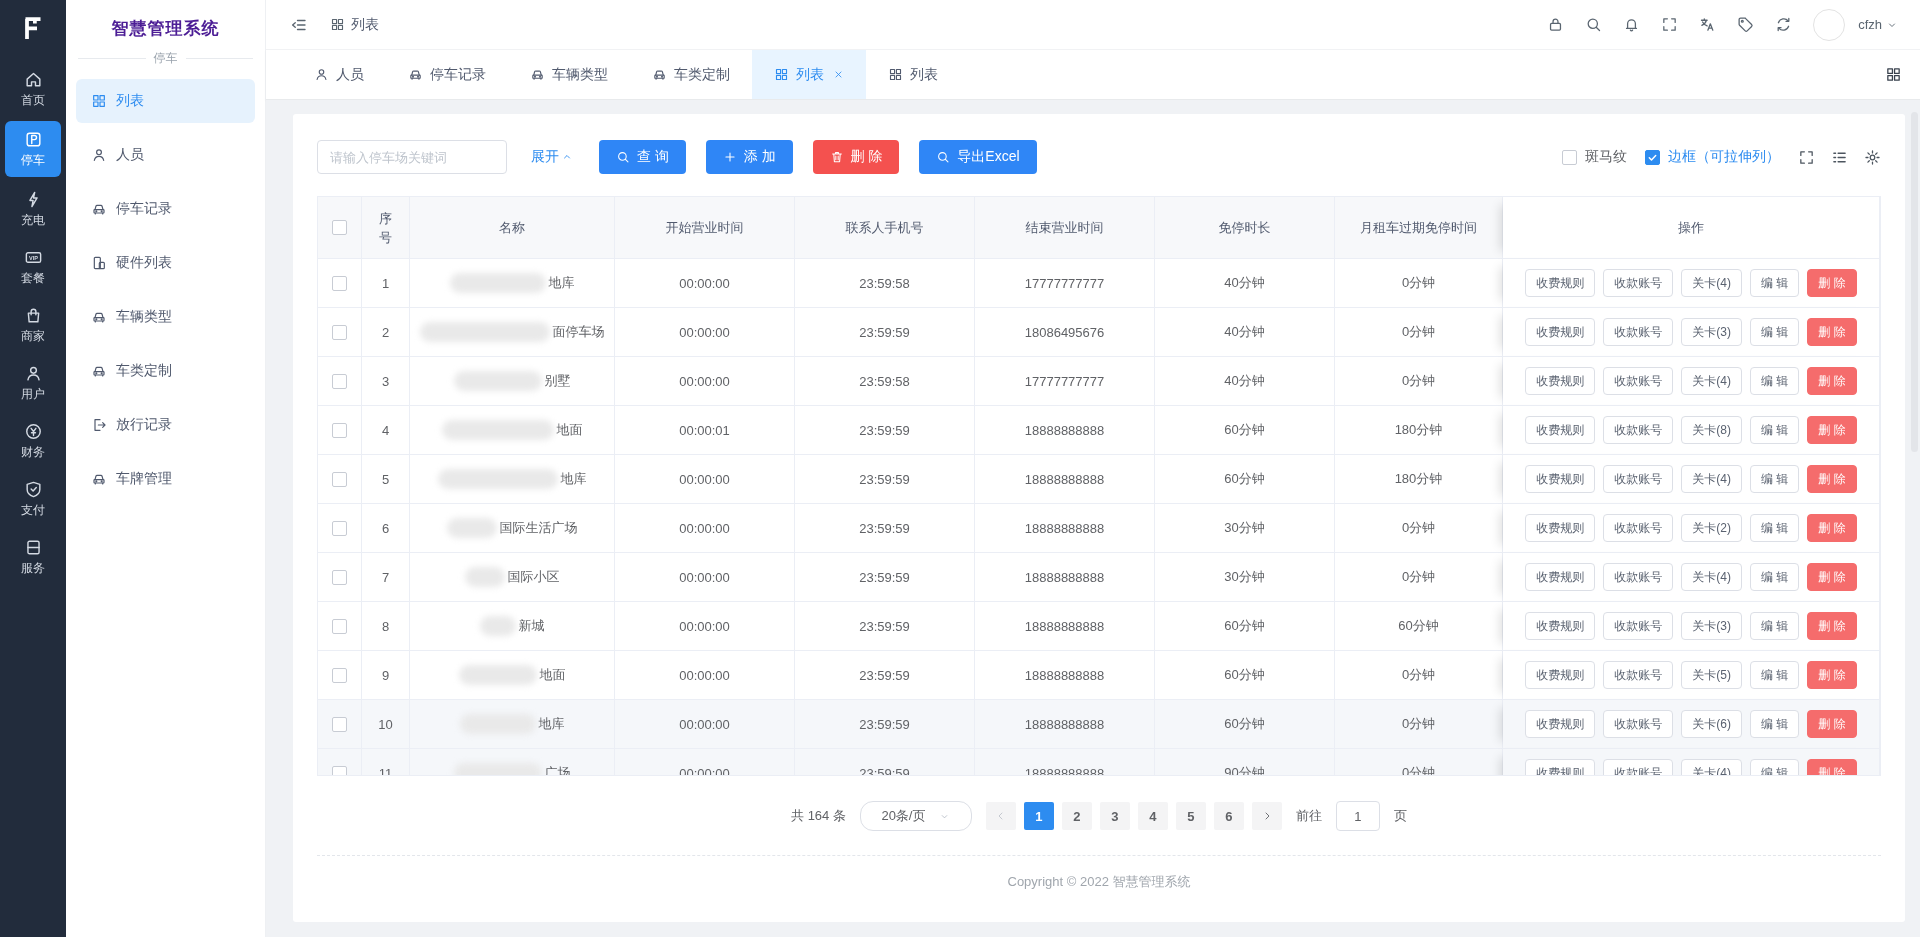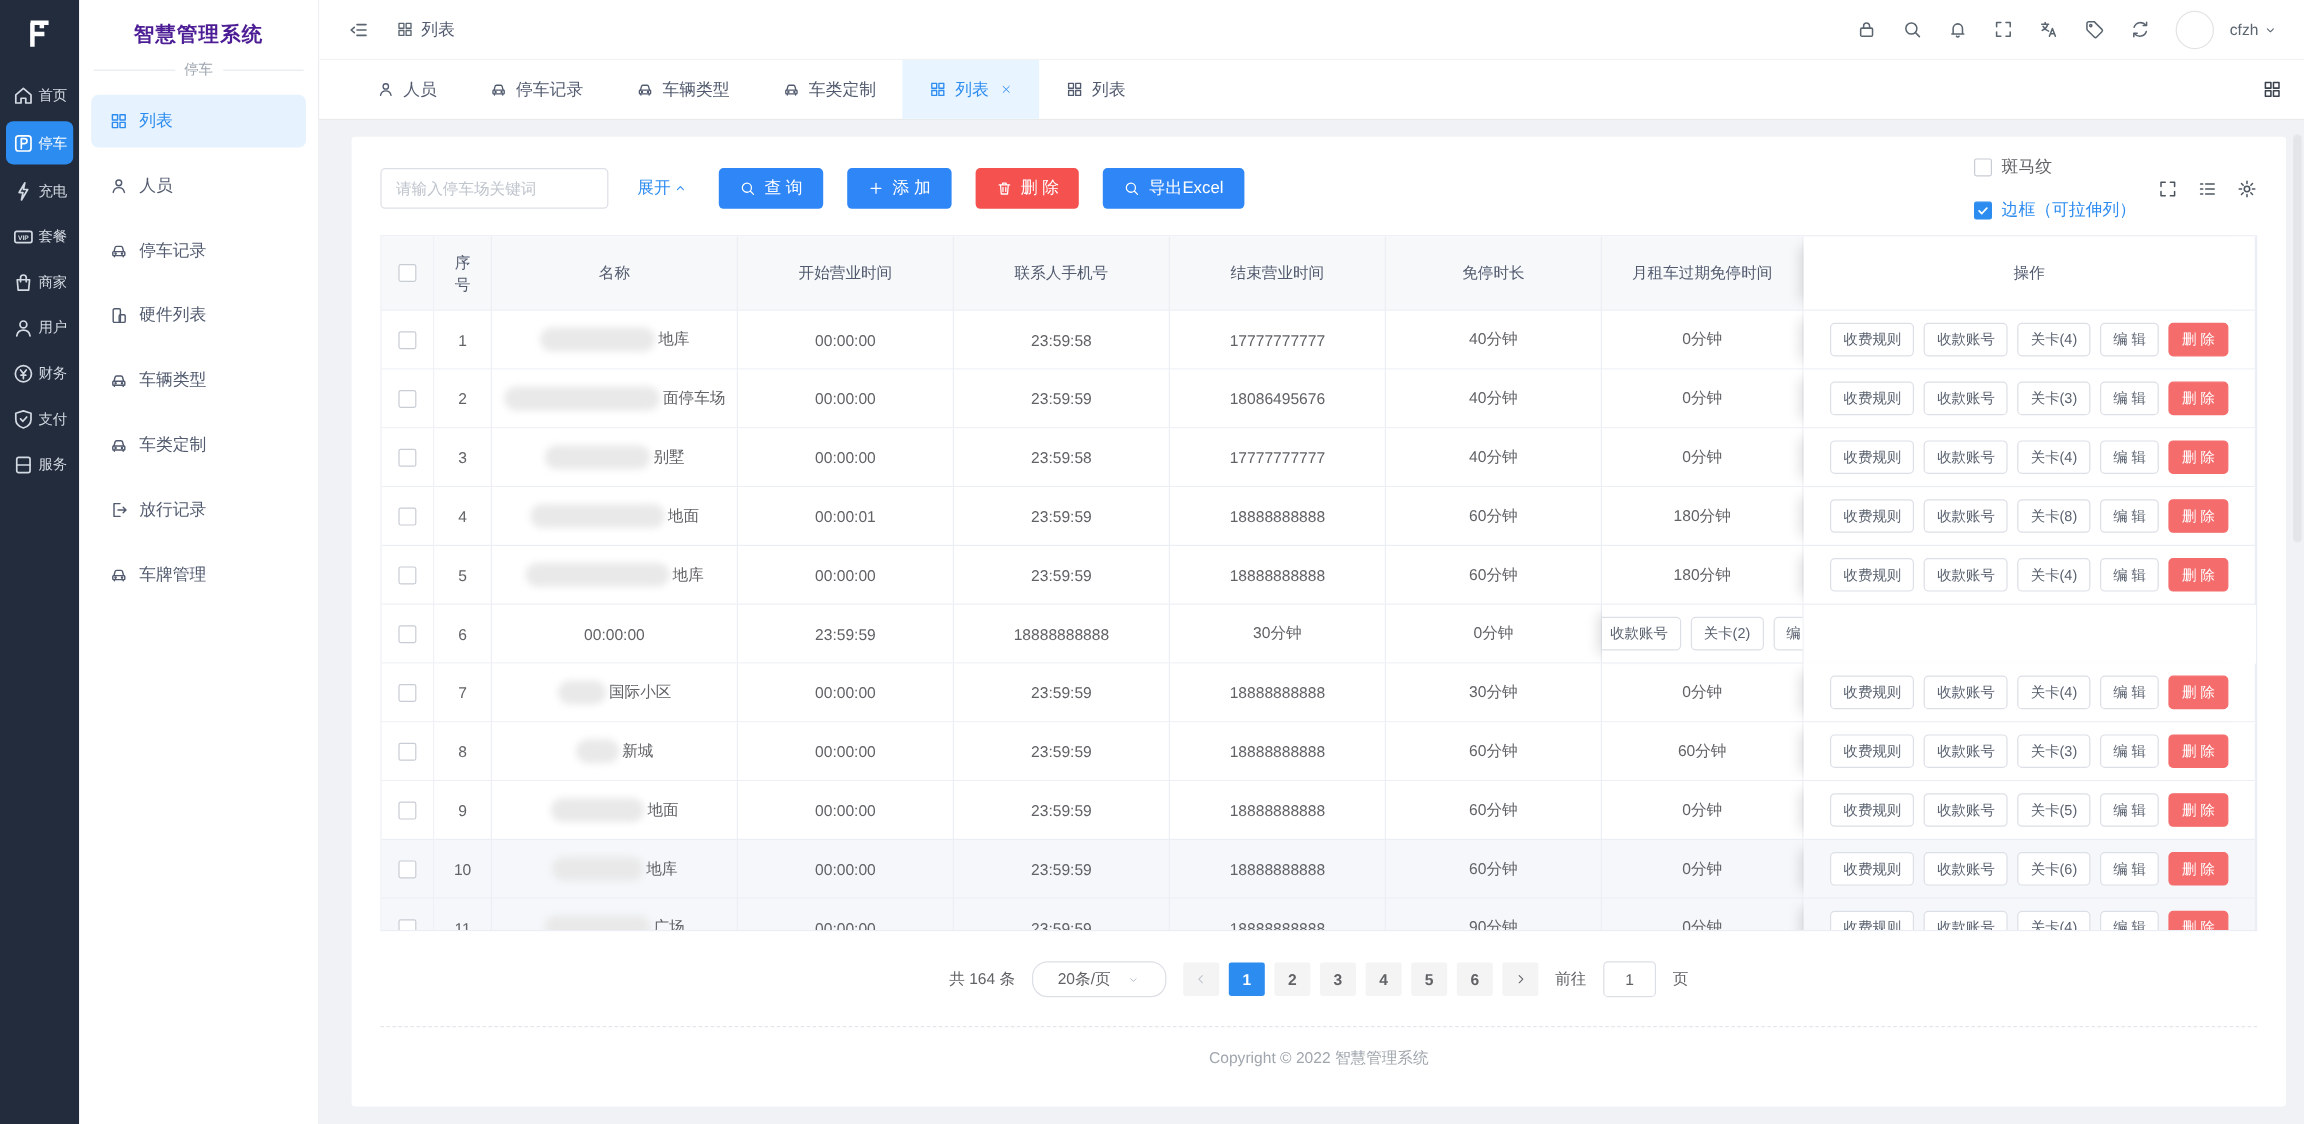--- a/index.html
+++ b/index.html
@@ -4,21 +4,21 @@
 <style>
   * { margin:0; padding:0; box-sizing:border-box; }
   html,body { width:1920px; height:937px; overflow:hidden; background:#f0f2f5;
     font-family:"Liberation Sans","DejaVu Sans",sans-serif; font-size:14px; color:#515a6e; }
   .app { display:flex; width:1920px; height:937px; }
 
   
   .rail { width:66px; background:#222c3c; color:#cfd6e0; flex:none; display:flex; flex-direction:column; align-items:stretch; }
   .logo { height:58px; display:flex; align-items:center; justify-content:center; color:#fff; }
   .logo svg { width:30px; height:30px; }
-  .rail-item { margin:5px 5px 6px; padding:7px 0 6px; border-radius:6px; display:flex; flex-direction:row; align-items:center; gap:3px; cursor:pointer; color:#d4dae3;justify-content:center; }
+  .rail-item { margin:5px 5px 6px; padding:7px 0 6px; border-radius:6px; display:flex; flex-direction:column; align-items:center; gap:3px; cursor:pointer; color:#d4dae3; }
   .rail-item .ic svg { width:19px; height:19px; }
   .rail-label { font-size:12px; }
   .rail-item.active { background:#2d8cf0; color:#fff; padding-top:9px; padding-bottom:8px; }
 
   
   .side { width:200px; background:#fff; flex:none; border-right:1px solid #eef0f3; }
   .side-title { text-align:center; font-size:17px; font-weight:bold; color:#4c1d95; padding:17px 0 10px; letter-spacing:1px; }
   .side-sub { display:flex; align-items:center; gap:8px; padding:0 12px 12px; color:#9aa3ad; font-size:12px; }
   .side-sub .line { flex:1; height:1px; background:#e7eaee; }
   .side-item { height:44px; margin:0 10px 10px; border-radius:6px; display:flex; align-items:center; padding-left:15px; gap:9px; font-size:14px; color:#515a6e; cursor:pointer; }
@@ -498,21 +498,21 @@
   <button class="btn primary">
     <span class="ic">
                   <svg viewBox="0 0 24 24" fill="none" stroke="currentColor" stroke-width="1.8" stroke-linecap="round" stroke-linejoin="round">
                     <circle cx="11" cy="11" r="6.5"></circle>
                     <path d="M15.8 15.8 20.5 20.5"></path>
                   </svg>
                 </span>
                 <span>导出Excel</span>
   </button></span>
           <span class="tb-opts">
-            <span id="toggles" style="display:flex;gap:18px;flex-direction:column;">
+            <span id="toggles" style="display:flex;gap:18px;">
   <span class="opt ">
     <span class="cb "></span>
     <span>斑马纹</span>
   </span>
   <span class="opt checked">
     <span class="cb on">
                     <svg viewBox="0 0 24 24" fill="none" stroke="currentColor" stroke-width="3.2" stroke-linecap="round" stroke-linejoin="round">
                       <path d="M5 12.5l4.8 4.8L19 7.5"></path>
                     </svg>
                   </span>
@@ -670,20 +670,24 @@
       <button class="abtn">关卡(4)</button>
       <button class="abtn">编 辑</button>
       <button class="abtn danger">删 除</button>
     </div>
   </div>
   <div class="trow ">
     <div class="cell">
                   <span class="cb"></span>
                 </div>
     <div class="cell">6</div>
+    <div class="cell">
+                  <span class="blur-patch" style="width:50px"></span>
+                  <span>国际生活广场</span>
+                </div>
     <div class="cell">00:00:00</div>
     <div class="cell">23:59:59</div>
     <div class="cell">18888888888</div>
     <div class="cell">30分钟</div>
     <div class="cell">0分钟</div>
     <div class="cell op">
       <button class="abtn">收费规则</button>
       <button class="abtn">收款账号</button>
       <button class="abtn">关卡(2)</button>
       <button class="abtn">编 辑</button>

